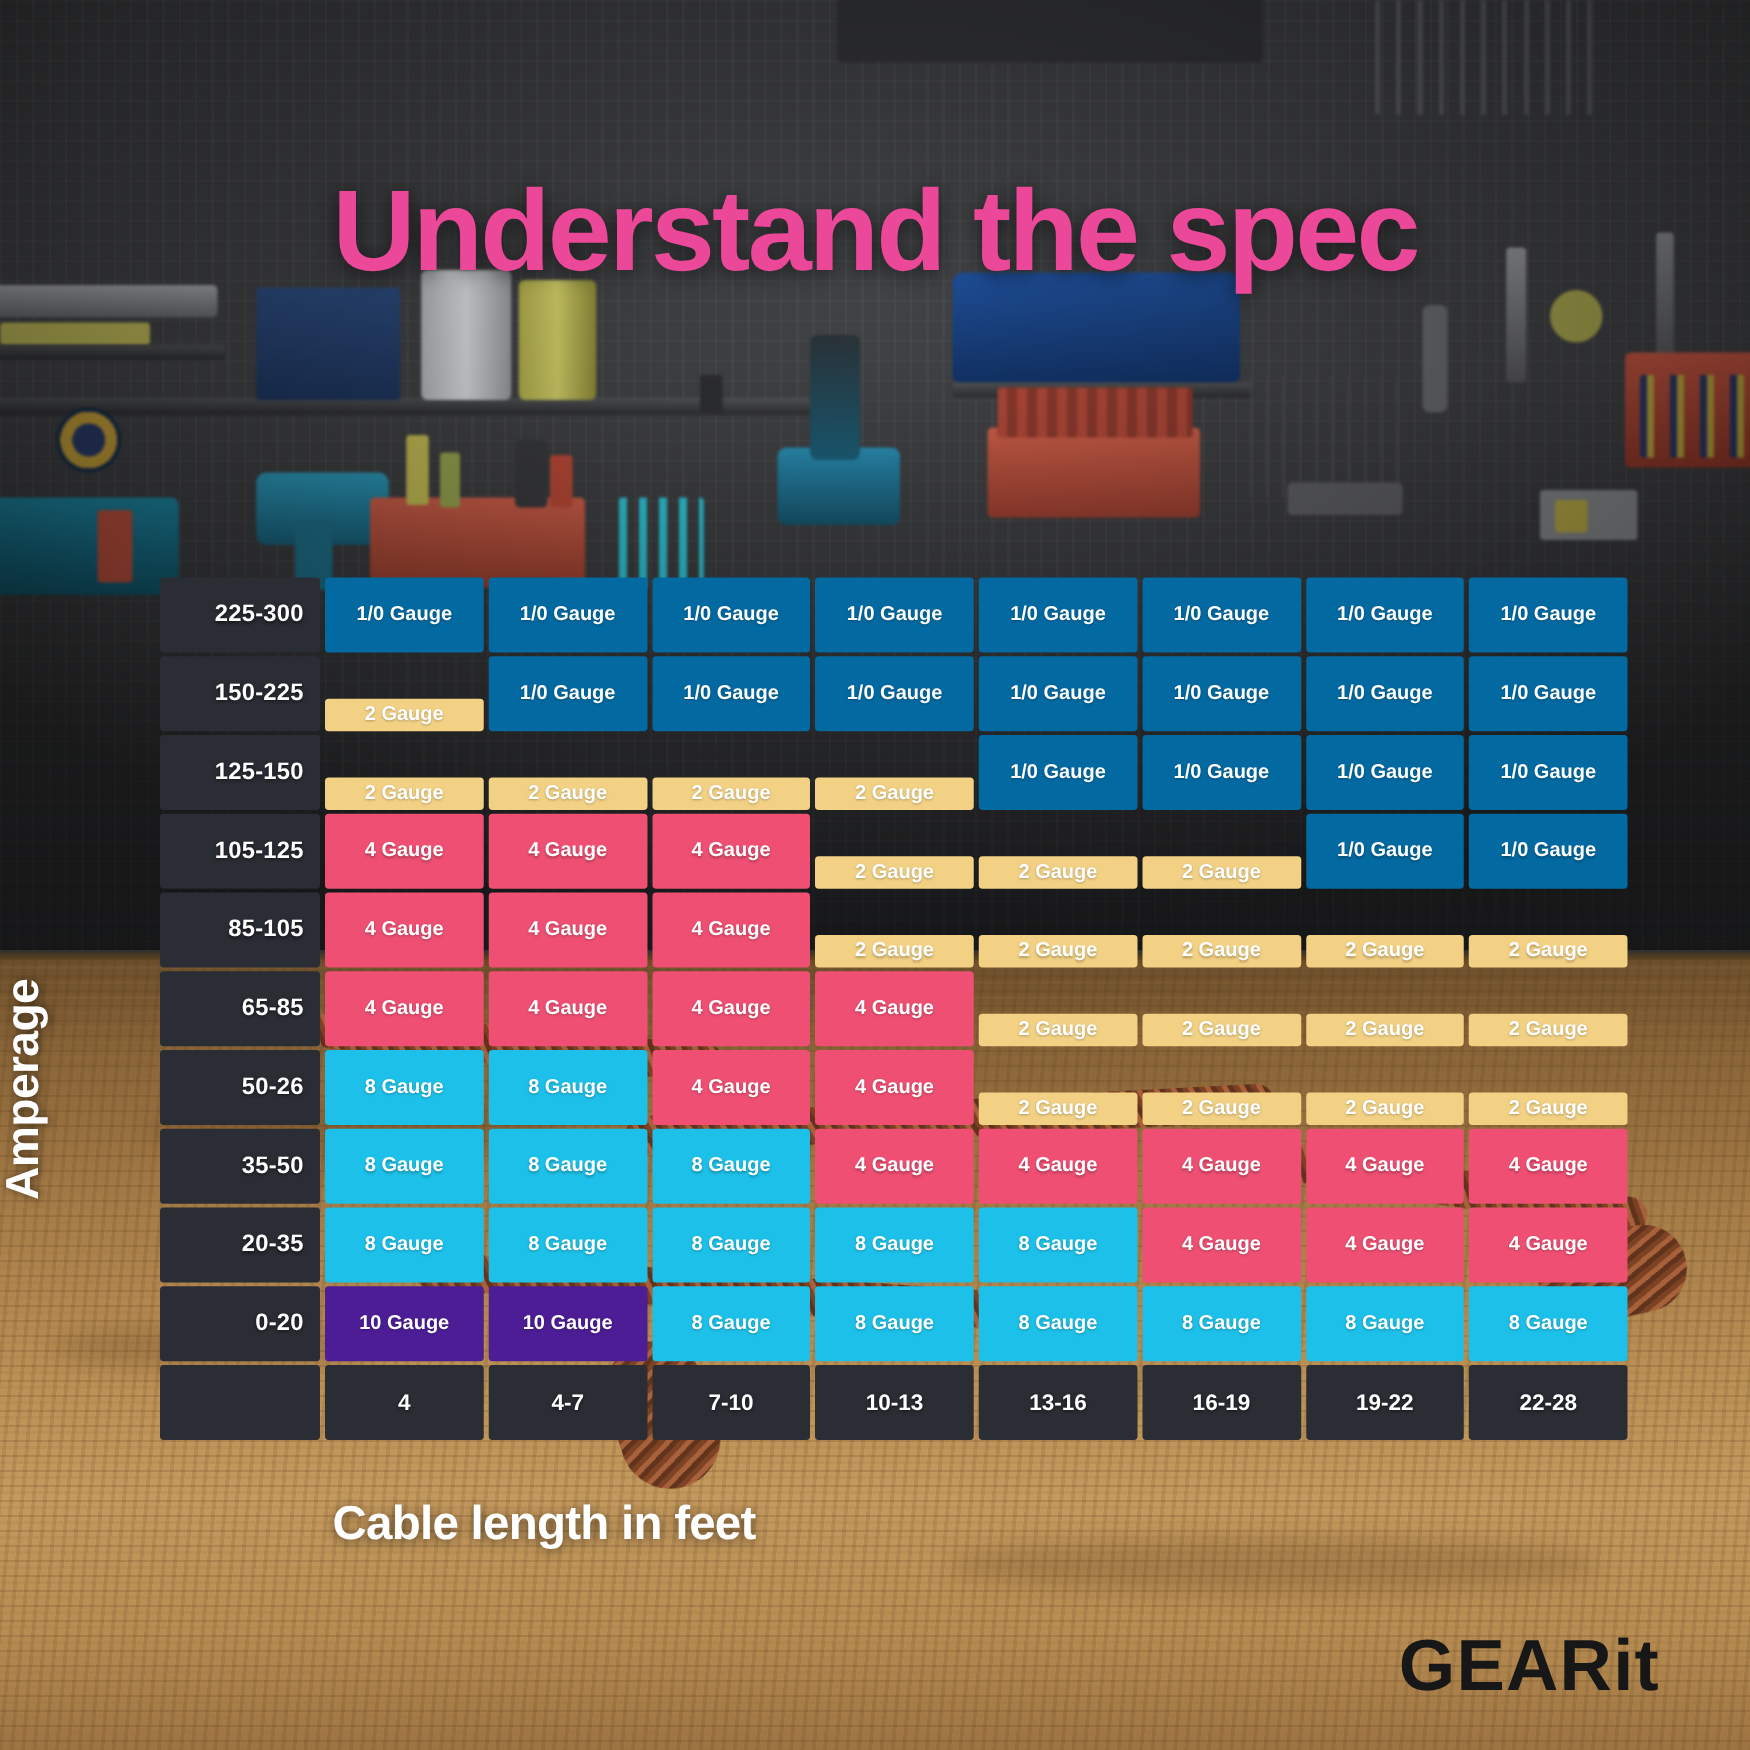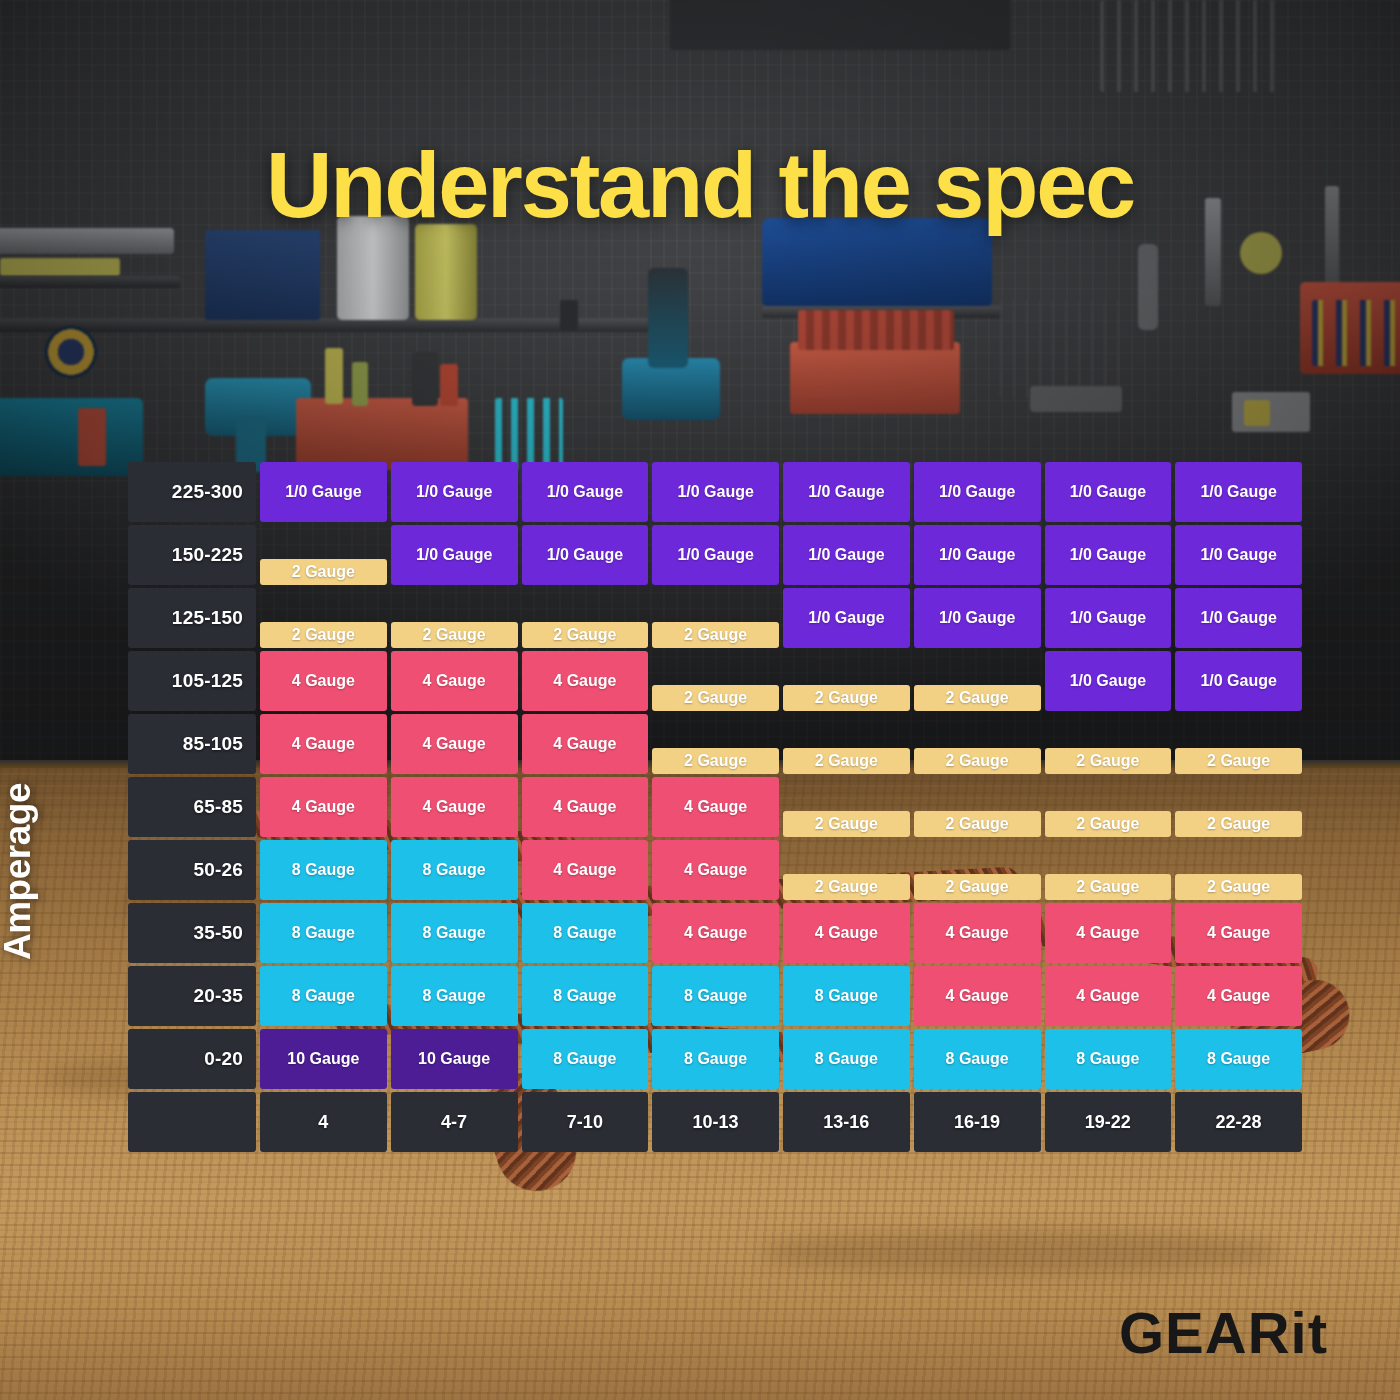--- a/index.html
+++ b/index.html
@@ -63,21 +63,21 @@
     position: absolute; background: linear-gradient(to bottom,#54565a,#2e2f32);
     border-radius: 2px;
   }
   .blurobj { filter: blur(1.2px); }
 
   
   .title {
     position: absolute;
     left: 0; top: 134px; width: 1400px;
     text-align: center;
-    color: #fde047;
+    color: #ec4899;
     font-weight: bold;
     font-size: 92px;
     line-height: 1.12;
     letter-spacing: -2.2px;
     text-shadow: 0 3px 16px rgba(0,0,0,0.55);
     z-index: 20;
   }
   .title .line { display: block; }
 
   
@@ -120,21 +120,21 @@
     font-size: 18px;
     color: #ffffff;
     text-shadow: 0 1px 3px rgba(0,0,0,0.6);
   }
   .corner { background: #2b2d35; }
 
   .g-10   { background: #4c1d95; }
   .g-8    { background: #1dc0e8; }
   .g-4    { background: #ee4f72; }
   .g-2    { background: #f2d184; margin-top: 34px; }
-  .g-1-0  { background: #6d28d9; }
+  .g-1-0  { background: #0369a1; }
 
   
   .amperage-label {
     position: absolute;
     left: -3px;
     top: 820px;
     width: 280px;
     transform: rotate(-90deg);
     transform-origin: 70px 70px;
     color: #ffffff;
@@ -346,16 +346,17 @@
         <div class="cell colhead">7-10</div>
         <div class="cell colhead">10-13</div>
         <div class="cell colhead">13-16</div>
         <div class="cell colhead">16-19</div>
         <div class="cell colhead">19-22</div>
         <div class="cell colhead">22-28</div>
       </div>
   </div>
 
   <div class="amperage-label">Amperage</div>
+  <div class="cable-label">Cable length in feet</div>
 
   <div class="logo">GEARit</div>
 
 </div>
 
 </body></html>

